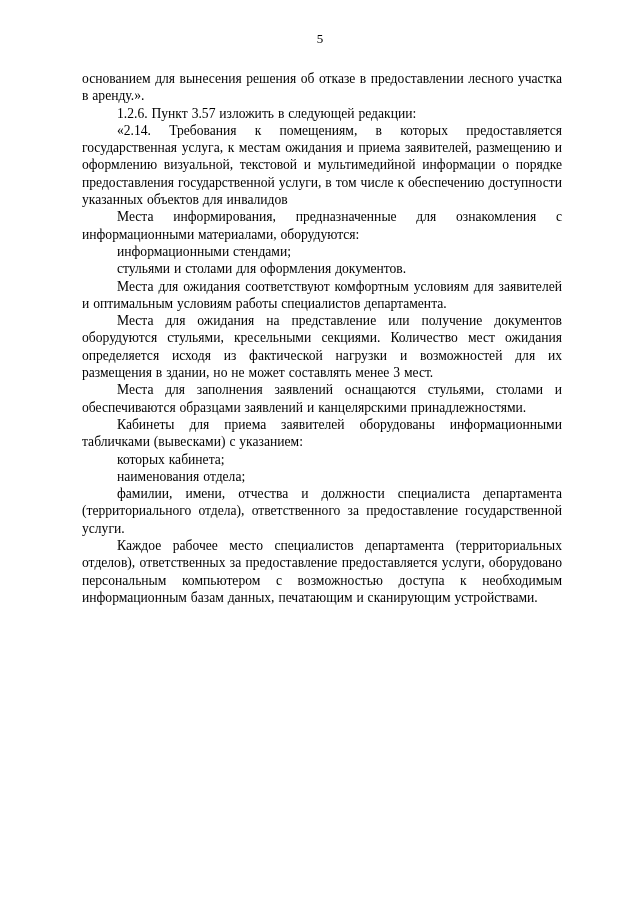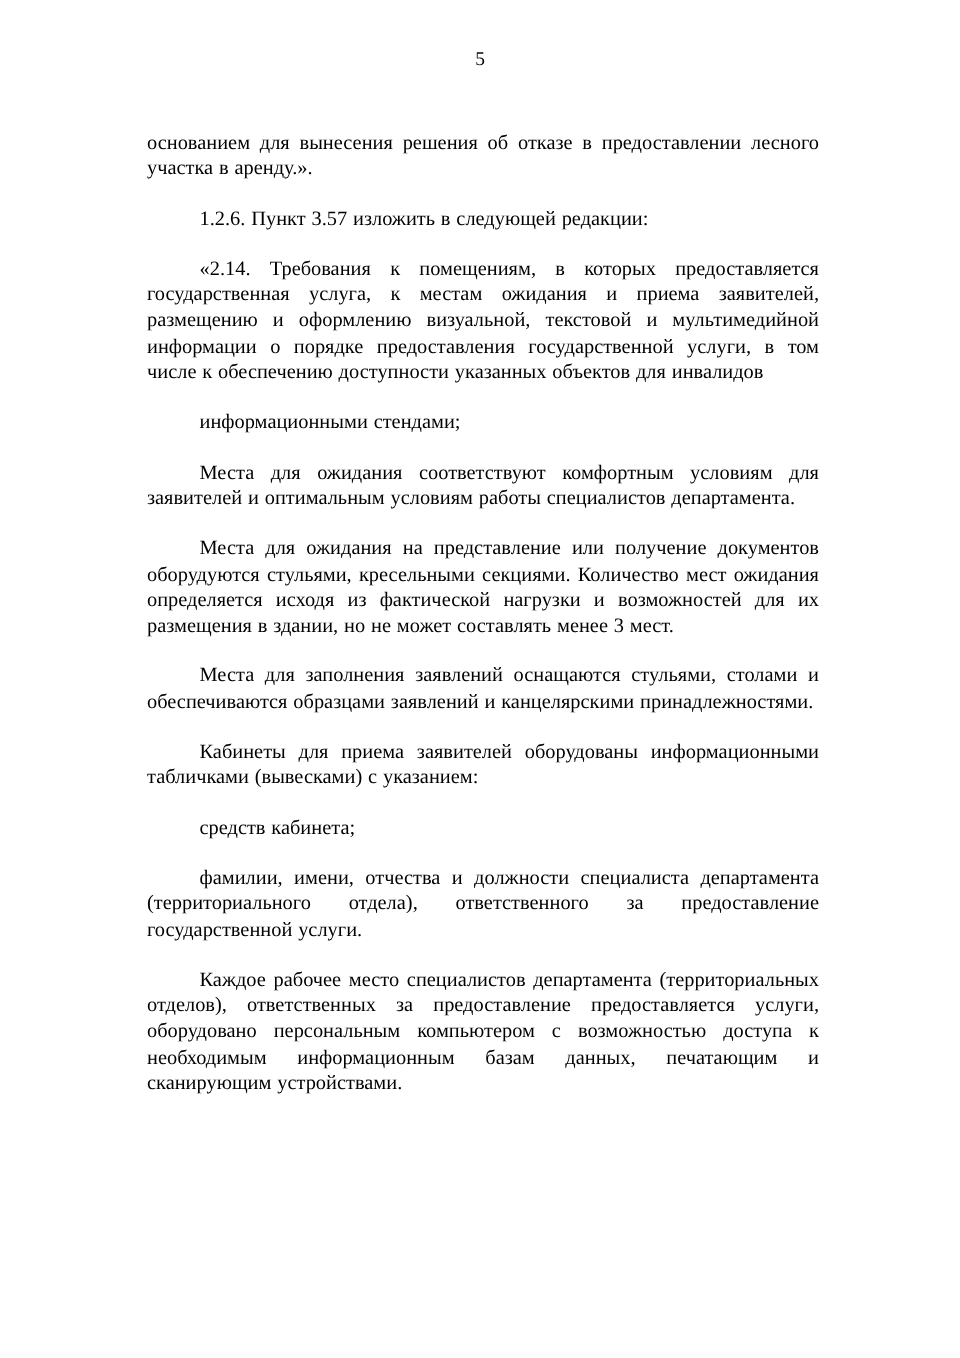--- a/index.html
+++ b/index.html
@@ -27,42 +27,45 @@
     line-height: 14px;
     color: #000000;
   }
   .content {
     position: absolute;
     top: 70px;
     left: 82px;
     width: 480px;
   }
   .para {
-    margin: 16px;
+    margin: 0;
     font-size: 13.6px;
     line-height: 17.3px;
     text-align: justify;
     text-align-last: left;
     word-spacing: 0.5px;
   }
   .para.indent {
     text-indent: 35px;
   }
 </style>
 </head>
 <body>
 
 <div class="page">
   <div class="page-number">5</div>
   <div class="content">
       <p class="para">основанием для вынесения решения об отказе в предоставлении лесного участка в аренду.».</p>
       <p class="para indent">1.2.6. Пункт 3.57 изложить в следующей редакции:</p>
       <p class="para indent">«2.14. Требования к помещениям, в которых предоставляется государственная услуга, к местам ожидания и приема заявителей, размещению и оформлению визуальной, текстовой и мультимедийной информации о порядке предоставления государственной услуги, в том числе к обеспечению доступности указанных объектов для инвалидов</p>
+      <p class="para indent">Места информирования, предназначенные для ознакомления с информационными материалами, оборудуются:</p>
       <p class="para indent">информационными стендами;</p>
+      <p class="para indent">стульями и столами для оформления документов.</p>
       <p class="para indent">Места для ожидания соответствуют комфортным условиям для заявителей и оптимальным условиям работы специалистов департамента.</p>
       <p class="para indent">Места для ожидания на представление или получение документов оборудуются стульями, кресельными секциями. Количество мест ожидания определяется исходя из фактической нагрузки и возможностей для их размещения в здании, но не может составлять менее 3 мест.</p>
       <p class="para indent">Места для заполнения заявлений оснащаются стульями, столами и обеспечиваются образцами заявлений и канцелярскими принадлежностями.</p>
       <p class="para indent">Кабинеты для приема заявителей оборудованы информационными табличками (вывесками) с указанием:</p>
-      <p class="para indent">средств кабинета;</p>
+      <p class="para indent">которых кабинета;</p>
+      <p class="para indent">наименования отдела;</p>
       <p class="para indent">фамилии, имени, отчества и должности специалиста департамента (территориального отдела), ответственного за предоставление государственной услуги.</p>
       <p class="para indent">Каждое рабочее место специалистов департамента (территориальных отделов), ответственных за предоставление предоставляется услуги, оборудовано персональным компьютером с возможностью доступа к необходимым информационным базам данных, печатающим и сканирующим устройствами.</p>
     </div>
 </div>
 
 </body></html>

